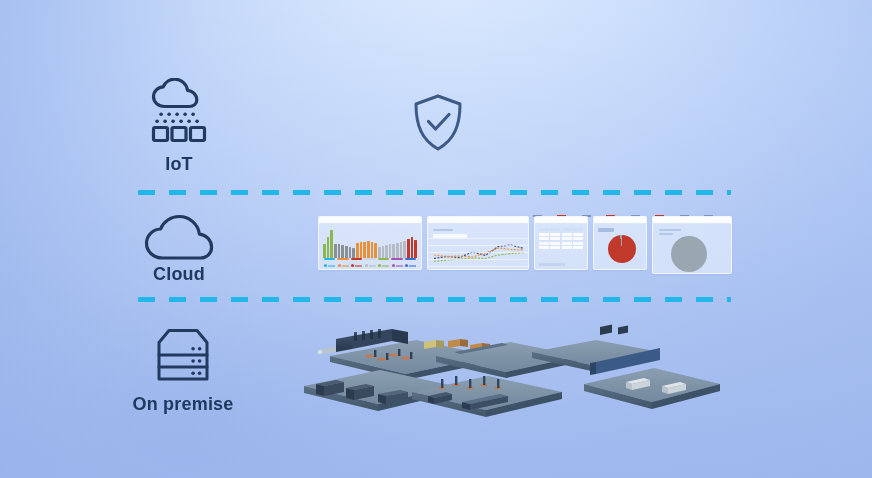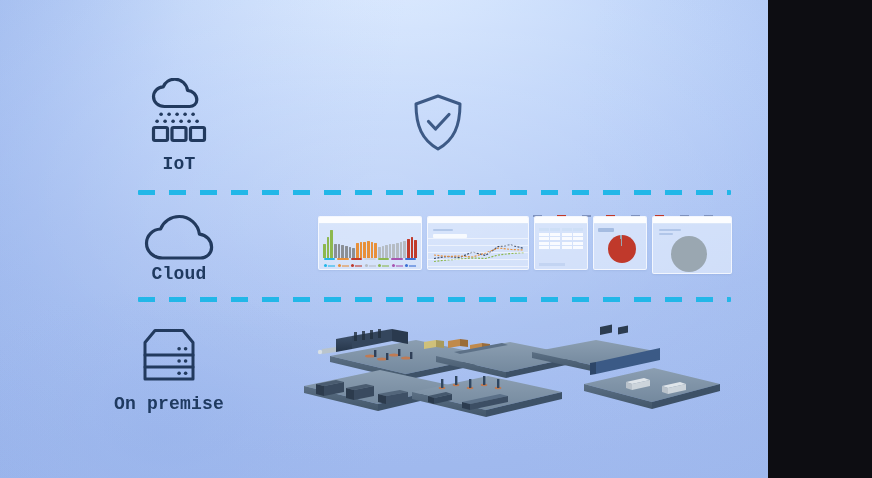--- a/index.html
+++ b/index.html
@@ -3,24 +3,24 @@
 <meta charset="utf-8">
 <title>IoT / Cloud / On premise architecture illustration</title>
 <style>
   html, body {
     margin: 0;
     padding: 0;
     background: #0d0d12;
   }
   #stage {
     position: relative;
-    width: 768px;
+    width: 872px;
     height: 478px;
     overflow: hidden;
-    font-family: Liberation Mono, monospace;
+    font-family: Liberation Sans, sans-serif;
     background: #a9c4f2;
   }
 
   
   #bg-base {
     position: absolute;
     inset: 0;
     background:
       radial-gradient(130% 105% at 48% -8%,
         #dceaff 0%,
@@ -78,21 +78,21 @@
     white-space: nowrap;
   }
   .icon-wrap { display: block; line-height: 0; }
 
   #row-iot   { left: 99px;  top: 78px; }
   #row-iot .caption { font-size: 18px; margin-top: 10px; }
 
   #row-cloud { left: 99px;  top: 214px; }
   #row-cloud .caption { font-size: 18px; margin-top: 0; }
 
-  #row-onprem{ left: 89px;  top: 327px; }
+  #row-onprem{ left: 103px;  top: 327px; }
   #row-onprem .caption { font-size: 18px; margin-top: 11px; }
 
   
   #shield-badge {
     position: absolute;
     left: 412px;
     top: 93px;
     line-height: 0;
   }
 

